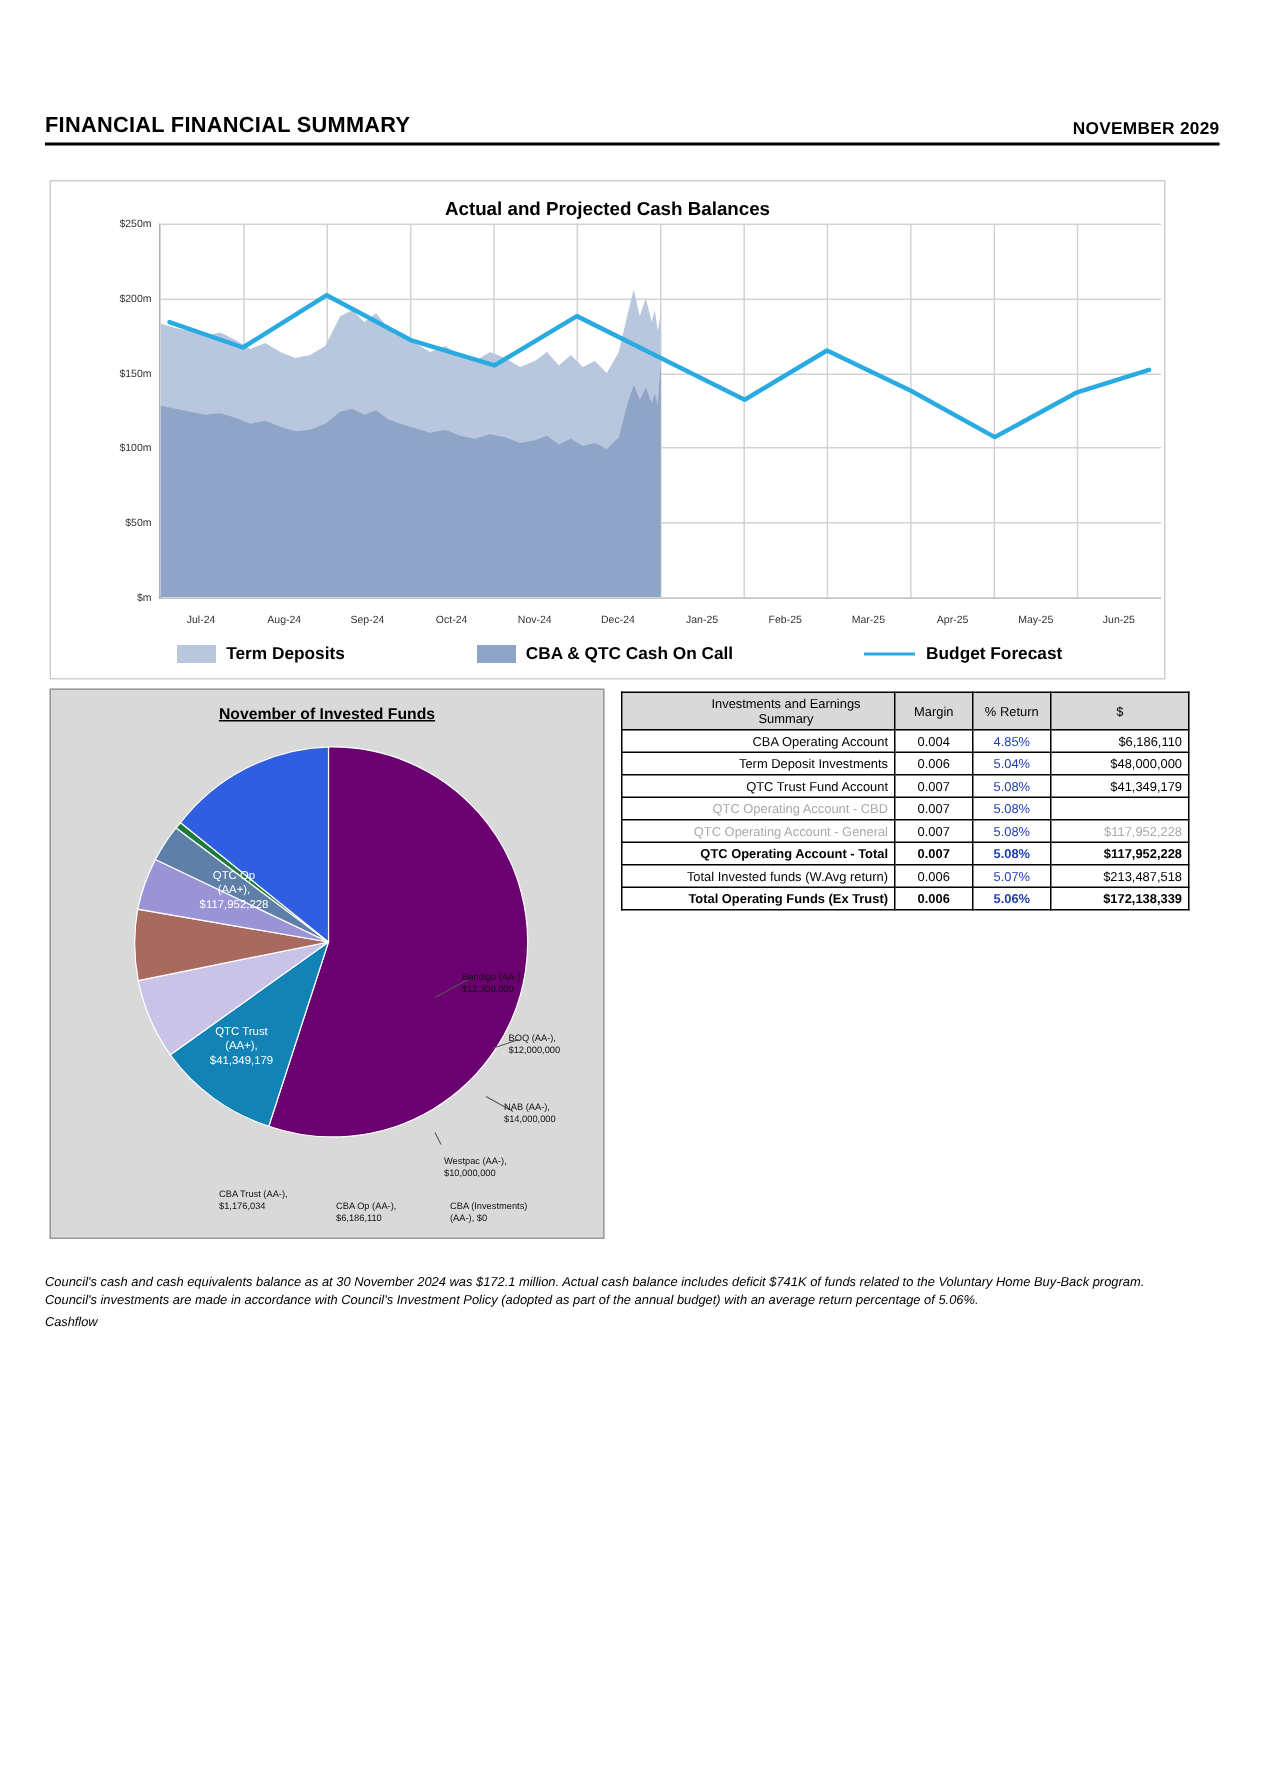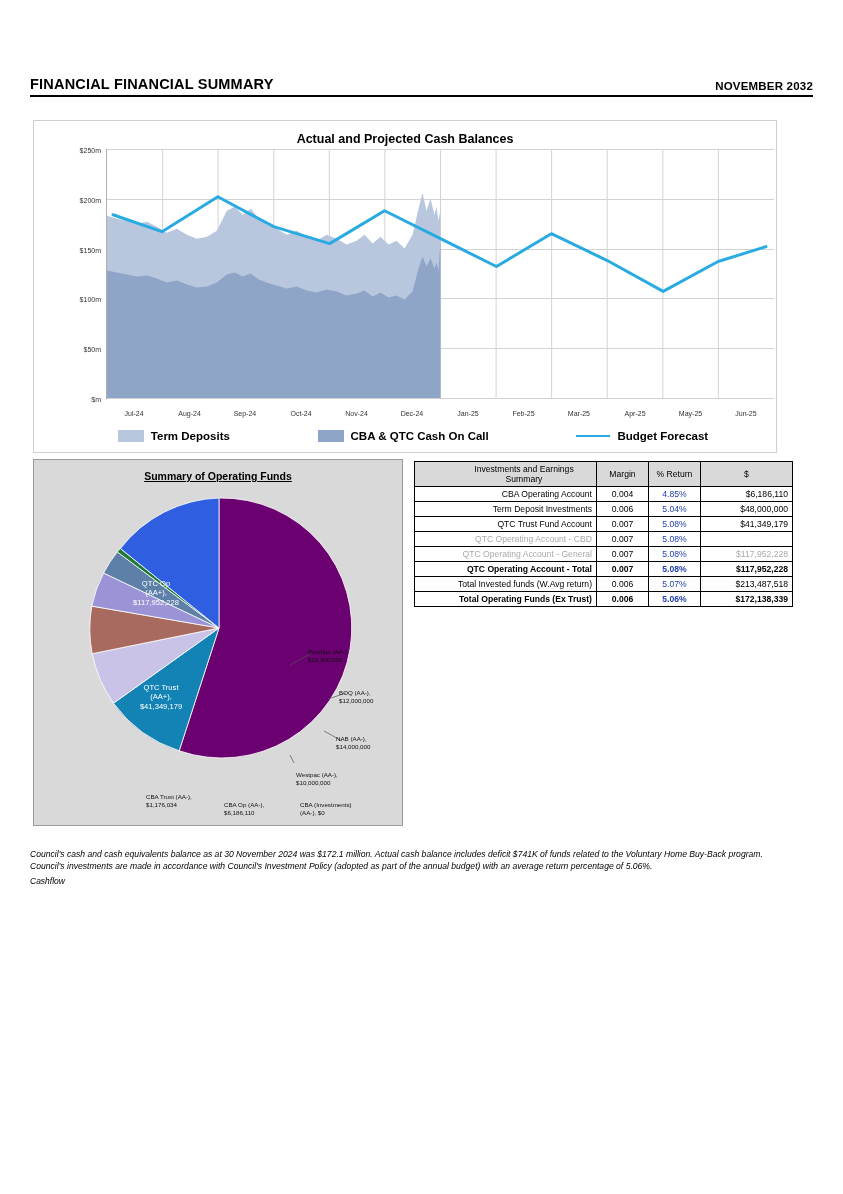--- a/index.html
+++ b/index.html
@@ -233,21 +233,21 @@
     line-height: 1.45;
   }
 </style>
 </head>
 <body>
 
 <div class="page">
 
   <div class="header">
     <div class="header-title">FINANCIAL FINANCIAL SUMMARY</div>
-    <div class="header-period">NOVEMBER 2032</div>
+    <div class="header-period">NOVEMBER 2029</div>
   </div>
 
   <div class="cashchart">
     <div class="cashchart-title">Actual and Projected Cash Balances</div>
 
     <div class="plot">
       <div class="plot-inner">
 
         <div class="gridline" style="top:0%;">
           <span class="ytick">$250m</span>
@@ -323,21 +323,21 @@
         <span>CBA &amp; QTC Cash On Call</span>
       </div>
       <div class="legend-item">
         <span class="swatch-line"></span>
         <span>Budget Forecast</span>
       </div>
     </div>
   </div>
 
   <div class="piepanel">
-    <div class="pie-title">Summary of Operating Funds</div>
+    <div class="pie-title">November of Invested Funds</div>
 
     <div class="pie-wrap">
       <svg viewBox="0 0 270 270" width="270" height="270">
 
         <path d="M135,135 L135,5 A130,130 0 1,1 95.2,257.8 Z" fill="#6B0070" stroke="#ffffff" stroke-width="0.8"></path>
 
         <path d="M135,135 L95.2,257.8 A130,130 0 0,1 29.5,210.2 Z" fill="#1383B5" stroke="#ffffff" stroke-width="0.8"></path>
 
         <path d="M135,135 L29.5,210.2 A130,130 0 0,1 8.2,160.7 Z" fill="#C9C3E8" stroke="#ffffff" stroke-width="0.8"></path>
 

